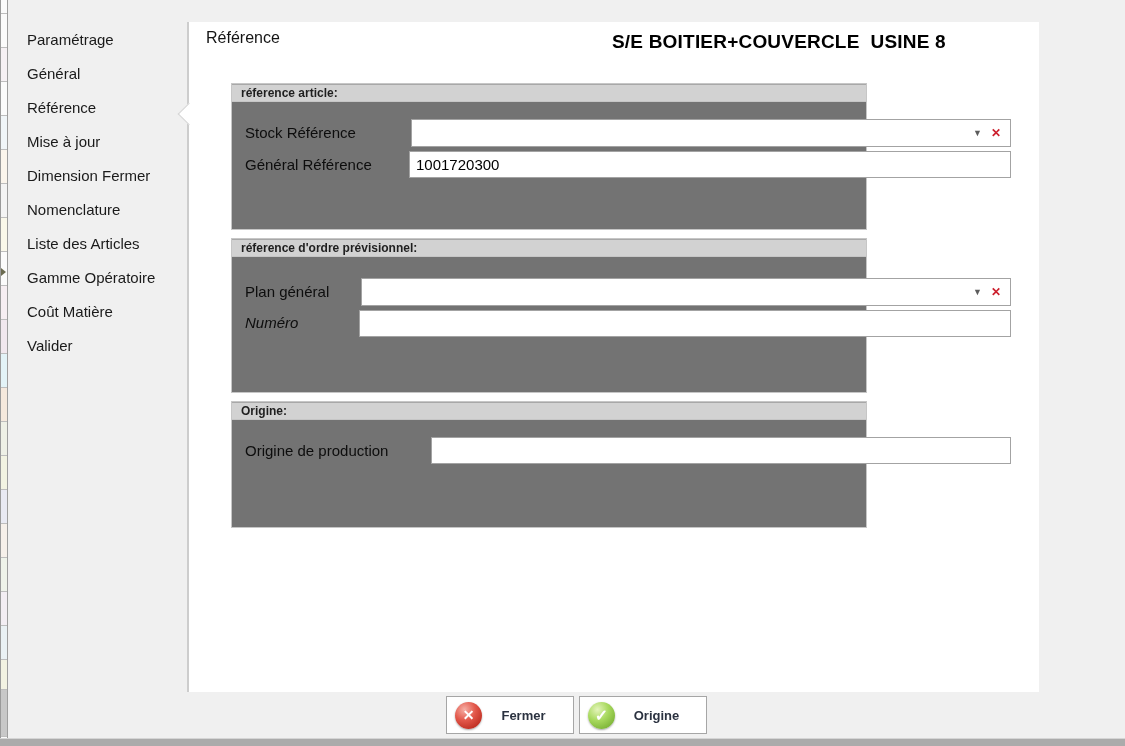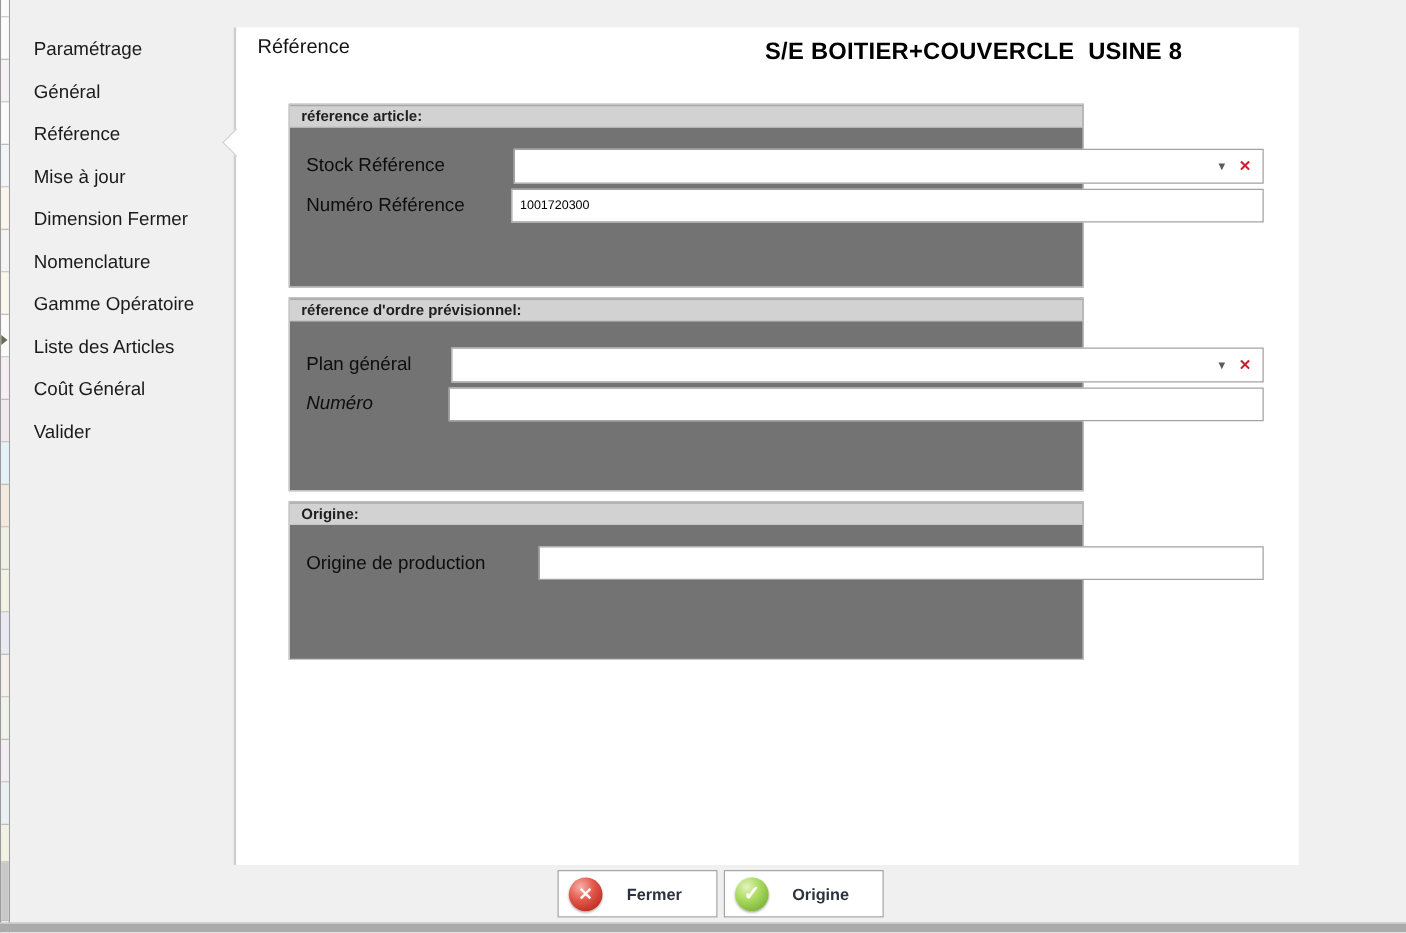--- a/index.html
+++ b/index.html
@@ -53,21 +53,21 @@
   .group-origine  { top:379px; height:127px; }
   .group-header {
     height:18px; line-height:18px; background:#d2d2d2;
     box-shadow:inset 0 1px 0 #a8a8a8;
     border-bottom:1px solid #c6c6c6;
     font-size:12px; font-weight:bold; color:#1f1f1f; padding-left:9px;
   }
   .fld-label { position:absolute; left:13px; height:20px; line-height:20px; font-size:15px; color:#0d0d0d; white-space:nowrap; }
   .textbox {
     position:absolute; height:27px; border:1px solid #a3a3a3; background:#fff;
-    font-family:"Liberation Sans", sans-serif; font-size:10px; color:#000;
+    font-family:"Liberation Sans", sans-serif; font-size:15px; color:#000;
     padding:0 6px; outline:none;
   }
   .combo {
     position:absolute; height:28px; border:1px solid #a3a3a3; background:#fff;
     display:flex; align-items:center; cursor:pointer;
   }
   .combo-fill { flex:1; }
   .combo-drop { font-size:9px; color:#5c5c5c; padding:0 4px; line-height:1; }
   .combo-clear { font-size:12px; font-weight:bold; color:#cc1f2d; padding:0 9px 0 5px; line-height:1; }
   
@@ -140,42 +140,42 @@
   </div>
 <div class="strip-marker"></div>
 
 <nav class="sidebar">
     <div class="side-item">Paramétrage</div>
     <div class="side-item">Général</div>
     <div class="side-item selected">Référence</div>
     <div class="side-item">Mise à jour</div>
     <div class="side-item">Dimension Fermer</div>
     <div class="side-item">Nomenclature</div>
+    <div class="side-item">Liste des Articles</div>
     <div class="side-item">Gamme Opératoire</div>
-    <div class="side-item">Liste des Articles</div>
-    <div class="side-item">Coût Général</div>
+    <div class="side-item">Coût Matière</div>
     <div class="side-item">Valider</div>
   </nav>
 
 <div class="v-divider"></div>
 
 <section class="panel">
   <div class="notch"></div>
   <div class="panel-title">Référence</div>
   <div class="doc-title">S/E BOITIER+COUVERCLE  USINE 8</div>
 
   <div class="group group-article">
     <div class="group-header">réference article:</div>
     <div class="fld-label g1-lbl1">Stock Référence</div>
     <div class="combo g1-combo">
       <span class="combo-fill"></span>
       <span class="combo-drop">▼</span>
       <span class="combo-clear">✕</span>
     </div>
-    <div class="fld-label g1-lbl2">Numéro Référence</div>
+    <div class="fld-label g1-lbl2">Général Référence</div>
     <input class="textbox g1-input" type="text" value="1001720300" style="">
   </div>
 
   <div class="group group-ordre">
     <div class="group-header">réference d'ordre prévisionnel:</div>
     <div class="fld-label g2-lbl1">Plan général</div>
     <div class="combo g2-combo">
       <span class="combo-fill"></span>
       <span class="combo-drop">▼</span>
       <span class="combo-clear">✕</span>

